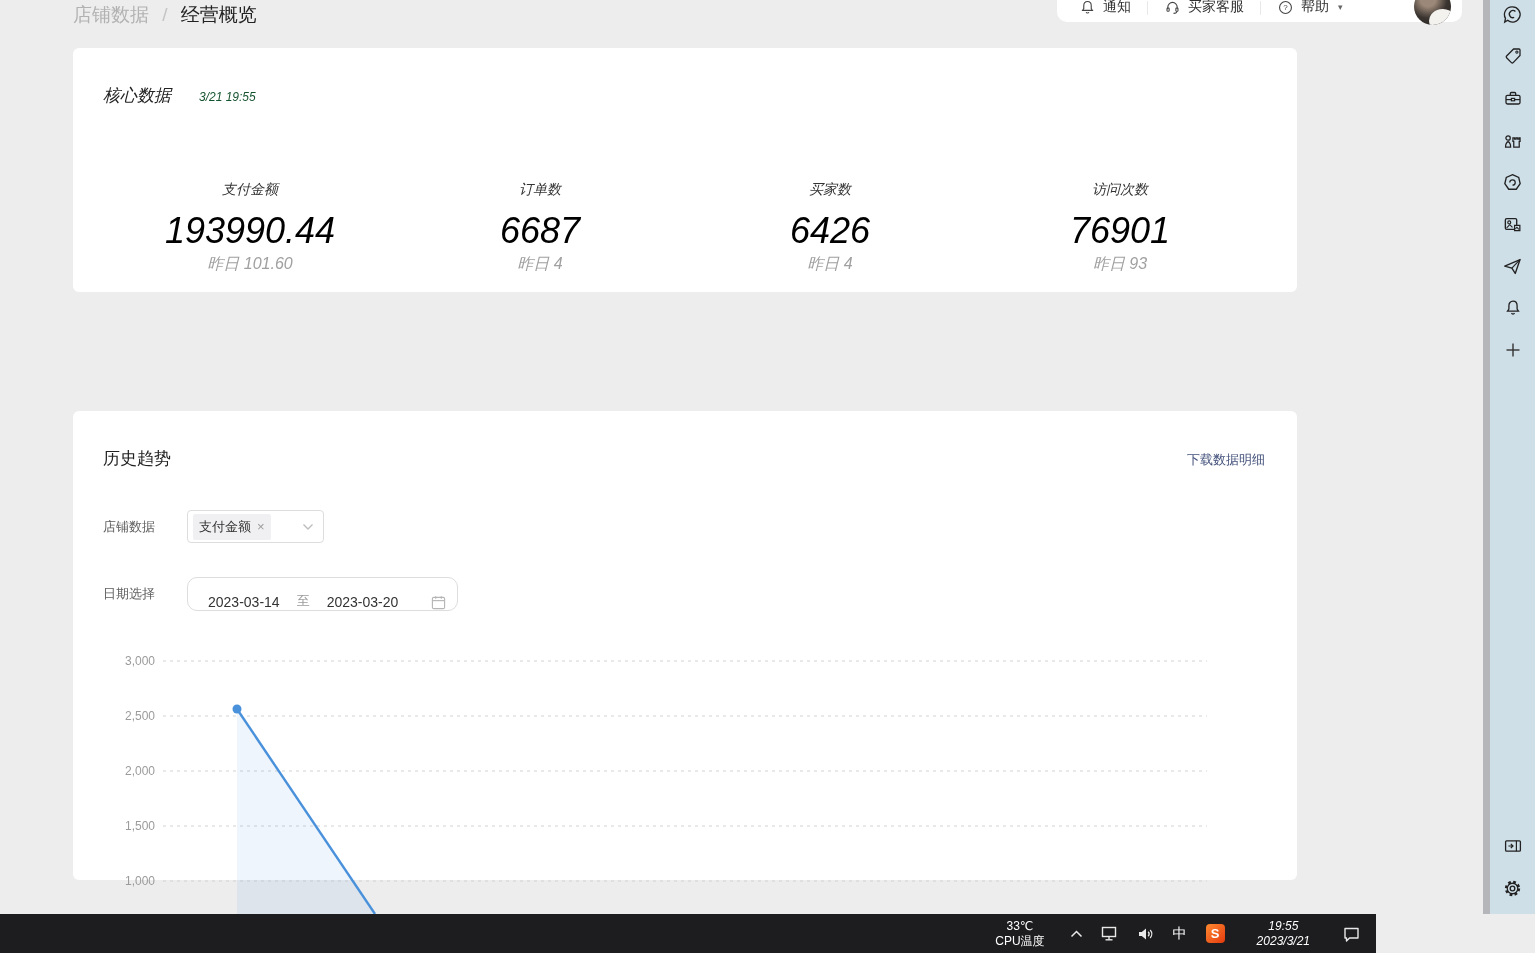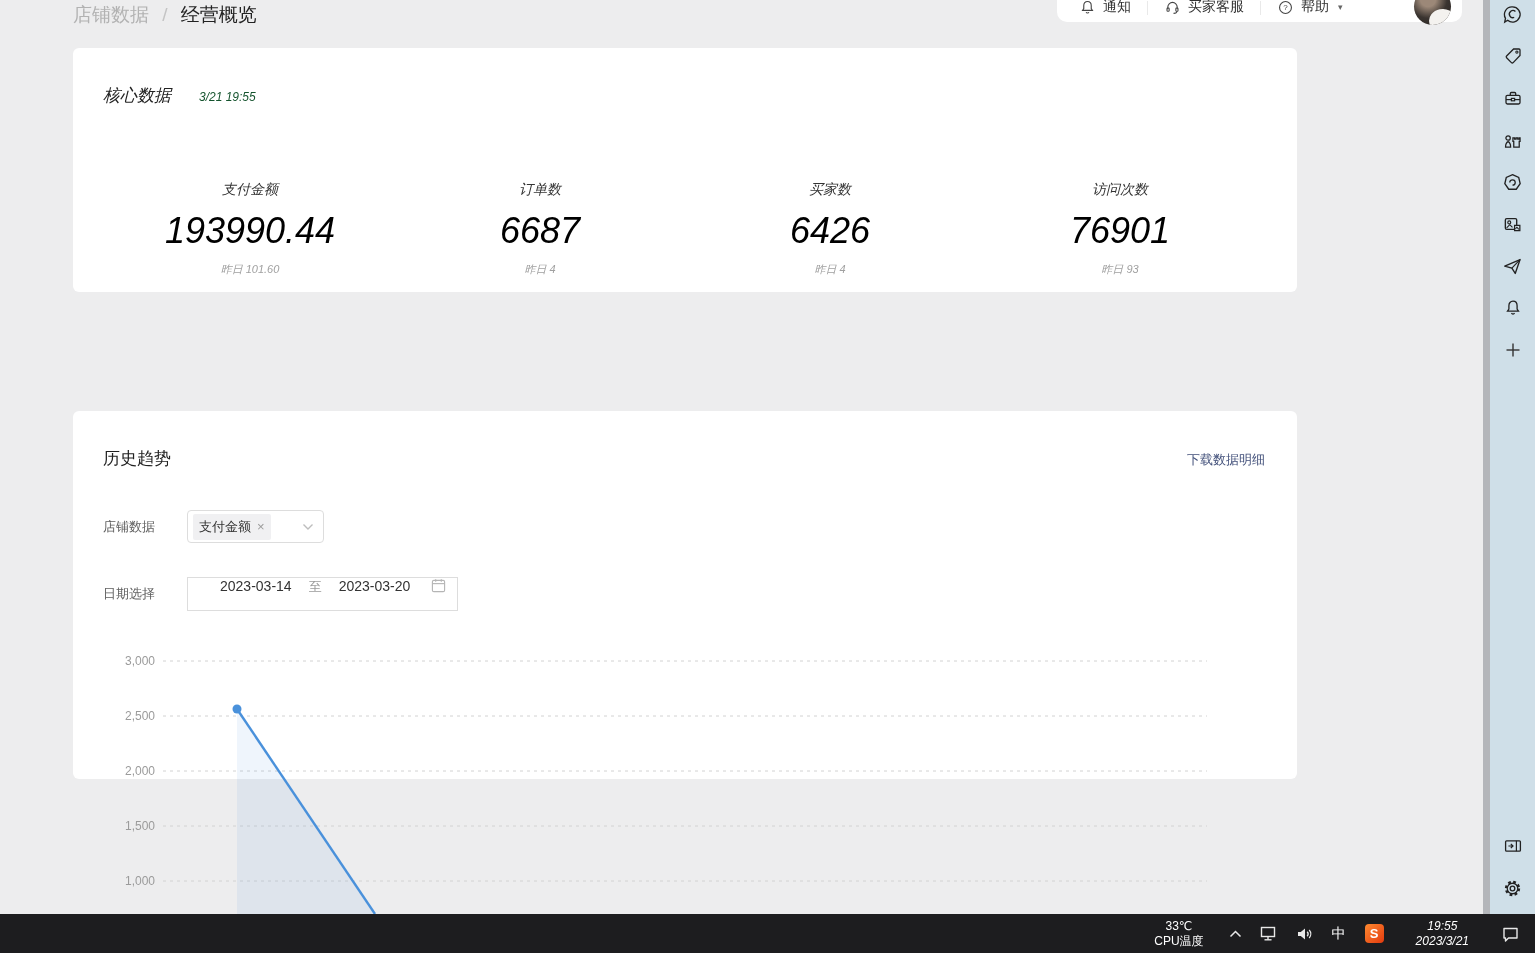--- a/index.html
+++ b/index.html
@@ -21,59 +21,59 @@
   .hp-caret { font-size:9px; color:#666; margin-left:2px; }
   .avatar { position:absolute; right:11px; top:4px; width:37px; height:37px; border-radius:50%;
     background:radial-gradient(circle at 38% 30%, #9c8878 0 22%, #3a3430 55%, #262220 100%);
     overflow:hidden; cursor:pointer; }
   .avatar::after { content:""; position:absolute; right:-4px; bottom:-6px; width:26px; height:22px;
     background:#f4f2ef; border-radius:50% 50% 0 0; transform:rotate(-12deg); }
 
   
   .card { position:absolute; left:73px; width:1224px; background:#fff; border-radius:6px; }
   .card-core { top:48px; height:244px;font-style:italic; }
-  .card-trend { top:411px; height:368px; }
+  .card-trend { top:411px; height:469px; }
   .card-title { position:absolute; left:30px; top:36px; font-size:17px; font-weight:500; color:#222; }
   .card-timestamp { position:absolute; left:126px; top:42px; font-size:12px; color:#14532d; }
 
   
   .metrics { position:absolute; left:32px; right:32px; top:133px; display:flex; }
   .metric { flex:1; text-align:center; }
   .metric-label { font-size:14px; color:#333; }
   .metric-value { font-size:36px; font-weight:300; color:#000000; margin-top:12px; line-height:1.1; }
-  .metric-sub { font-size:11px; color:#a0a0a0; margin-top:11px; }
+  .metric-sub { font-size:16px; color:#a0a0a0; margin-top:3px; }
 
   
   .download-link { position:absolute; right:32px; top:40px; font-size:13px; color:#42507a; cursor:pointer; }
   .f-row { position:absolute; left:30px; display:flex; align-items:center; }
   .f-row-metric { top:99px; }
   .f-row-date { top:166px; }
   .f-label { font-size:13px; color:#606060; width:84px; }
   .select-box { width:137px; height:33px; border:1px solid #ddd; border-radius:4px; background:#fff;
     display:flex; align-items:center; padding:0 9px 0 5px; cursor:pointer; }
   .sel-tag { background:#f0f0f2; border-radius:2px; padding:4px 6px; font-size:13px; color:#333;
     display:flex; align-items:center; gap:6px; }
   .tag-close { color:#9b9b9b; font-size:13px; line-height:1; cursor:pointer; }
   .sel-chevron { margin-left:auto; }
-  .date-box { width:271px; height:34px; border:1px solid #ddd; border-radius:0; background:#fff;
-    display:flex; align-items:flex-start; padding:0 11px 0 32px; font-size:14px; color:#333; cursor:text; }
+  .date-box { width:271px; height:34px; border:1px solid #ddd; border-radius:10px; background:#fff;
+    display:flex; align-items:flex-end; padding:0 11px 0 20px; font-size:14px; color:#333; cursor:text; }
   .date-to { color:#9a9a9a; margin:0 17px; font-size:13px; }
   .date-cal { margin-left:auto; }
 
   .chart-svg { position:absolute; left:17px; top:237px; }
 
   
   .scrollbar { position:absolute; left:1483px; top:0; width:7px; height:914px; background:#b4b6ba; cursor:pointer; }
   .edge-sidebar { position:absolute; left:1490px; top:0; width:45px; height:914px; background:#cfdfe8; }
   .sb-col { position:absolute; top:-7px; left:0; width:45px; }
   .sb-icon { width:45px; height:42px; display:flex; align-items:center; justify-content:center; cursor:pointer; }
   .sb-bottom { position:absolute; top:825px; left:0; width:45px; }
 
   
-  .taskbar { position:absolute; left:0; top:914px; width:1535px; height:39px; background:#1d1d1f;
+  .taskbar { position:absolute; left:0; top:914px; width:1376px; height:39px; background:#1d1d1f;
     display:flex; align-items:center; justify-content:flex-end; z-index:50; }
   .tb-cpu, .tb-time { text-align:center; font-size:12px; line-height:15px; color:#fff; cursor:pointer; }
   .tb-cpu { margin-right:16px; }
   .tb-time { margin:0 22px;font-style:italic; }
   .tb-icon { margin:0 9px; display:flex; align-items:center; cursor:pointer; }
   .tb-ime { color:#fff; font-size:14px; margin:0 9px; cursor:pointer; }
   .tb-sogou { width:19px; height:19px; border-radius:4px; margin:0 10px;
     background:linear-gradient(135deg,#ff8a30,#e33a0e); color:#fff; font-size:13px; font-weight:bold;
     display:flex; align-items:center; justify-content:center; cursor:pointer; }
   .tb-action { margin:0 15px 0 10px; }

